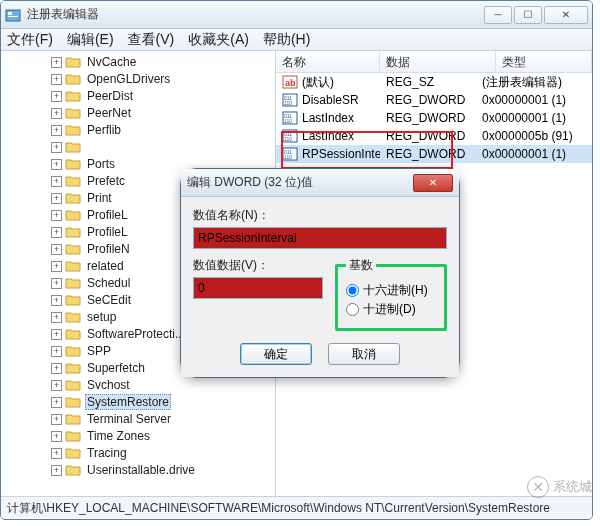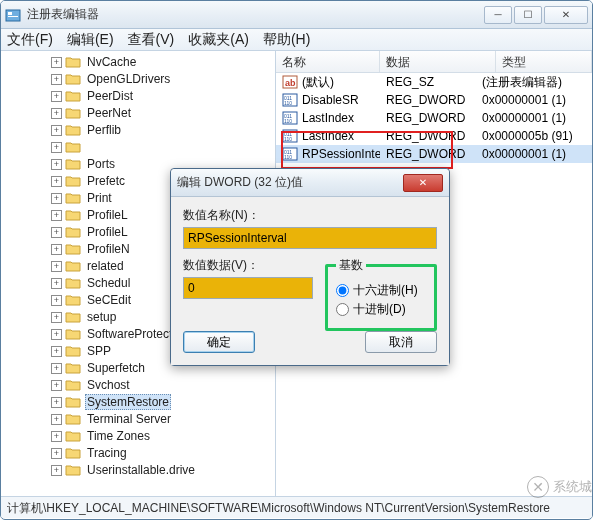--- a/index.html
+++ b/index.html
@@ -36,35 +36,35 @@
 .lv-row .cell .ricon { width: 16px; height: 16px; margin-right: 4px; flex-shrink: 0; }
 .lv-row.selected { background: #cfe3f8; }
 .col-name { width: 104px; }
 .col-type { width: 96px; }
 .col-data { flex: 1; }
 
 .redbox1 { position: absolute; border: 2px solid #e02020; pointer-events: none; }
 
 .statusbar { height: 22px; border-top: 1px solid #c5d4e3; background: #f2f6fa; font-size: 12px; padding: 3px 6px; color: #333; white-space: nowrap; overflow: hidden; }
 
-.dialog { position: absolute; left: 170px; top: 168px; width: 280px; background: #f0f0f0; border: 1px solid #4a6a8a; border-radius: 4px; box-shadow: 0 3px 12px rgba(0,0,0,0.35); font-size: 12px; }
+.dialog { position: absolute; left: 180px; top: 168px; width: 280px; background: #f0f0f0; border: 1px solid #4a6a8a; border-radius: 16px; box-shadow: 0 3px 12px rgba(0,0,0,0.35); font-size: 12px; }
 .dlg-title { height: 28px; background: linear-gradient(to bottom, #f8fbfd 0%, #e6eef5 50%, #d8e3ee 100%); border-bottom: 1px solid #b4c4d4; border-radius: 4px 4px 0 0; display: flex; align-items: center; padding: 0 6px; }
 .dlg-title .t { flex: 1; color: #333; }
 .dlg-close { width: 40px; height: 18px; border-radius: 2px; background: linear-gradient(to bottom, #e07a72, #c93c30); border: 1px solid #a02820; color: #fff; display: flex; align-items: center; justify-content: center; font-size: 10px; }
 .dlg-body { padding: 10px 12px 12px; background: #f0f0f0; }
 .dlg-body label { display: block; margin-bottom: 3px; color: #222; }
-.dlg-input { width: 100%; height: 22px; border: 1px solid #9aaab9; background: #eab308; padding: 2px 4px; font-size: 12px; margin-bottom: 8px; }
+.dlg-input { width: 100%; height: 22px; border: 1px solid #9aaab9; background: #b91c1c; padding: 2px 4px; font-size: 12px; margin-bottom: 8px; }
 .dlg-row { display: flex; gap: 12px; align-items: flex-start; }
 .dlg-group { }
 .dlg-group.small { width: 130px; }
 .fieldset { border: 3px solid #22c55e; border-radius: 2px; padding: 6px 8px 8px; }
 .fieldset legend { font-size: 12px; padding: 0 3px; color: #222; }
 .radio-row { display: flex; align-items: center; margin: 2px 0; gap: 4px; }
 .radio-row input { margin: 0; }
-.dlg-btns { display: flex; justify-content: space-between; gap: 16px; }
+.dlg-btns { display: flex; justify-content: center; gap: 16px; margin-top: 12px; }
 .dlg-btn { width: 72px; height: 22px; border: 1px solid #8a9aaa; border-radius: 3px; background: linear-gradient(to bottom, #fefefe, #e6ecf2); font-size: 12px; cursor: pointer; }
 .dlg-btn.primary { border: 1px solid #3c7fb1; box-shadow: 0 0 0 1px #a6d1ed inset; }
 
 .watermark { position: absolute; right: 8px; bottom: 28px; opacity: 0.45; font-size: 13px; color: #555; display: flex; align-items: center; gap: 4px; pointer-events: none; }
 .watermark .wicon { width: 22px; height: 22px; border: 1.5px solid #555; border-radius: 50%; display: flex; align-items: center; justify-content: center; font-size: 14px; }
 </style>
 </head>
 <body>
 
 <div class="window">

